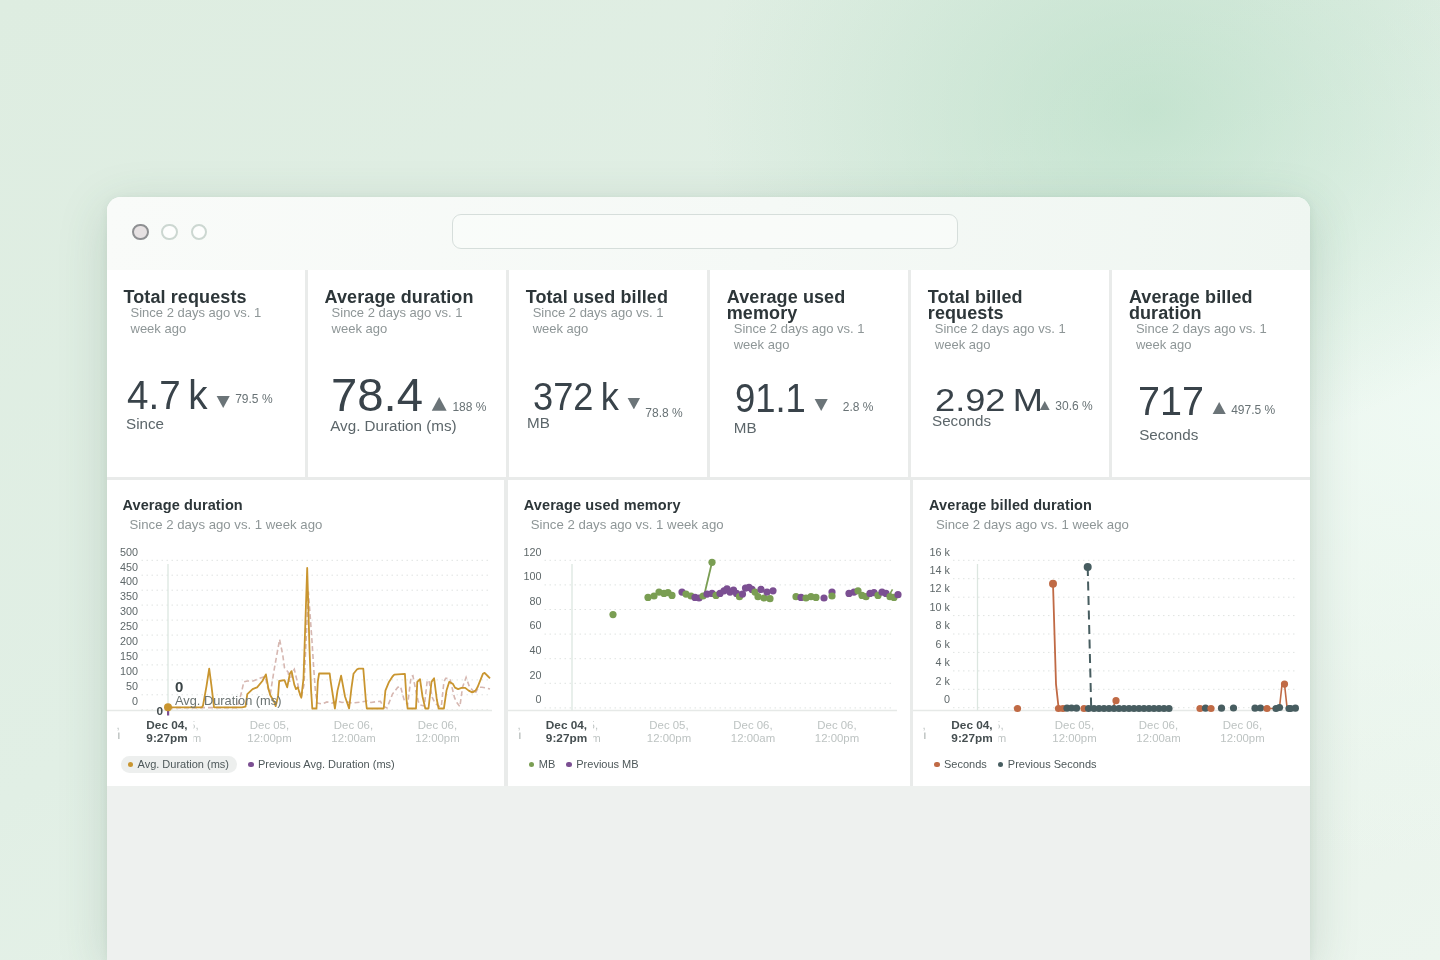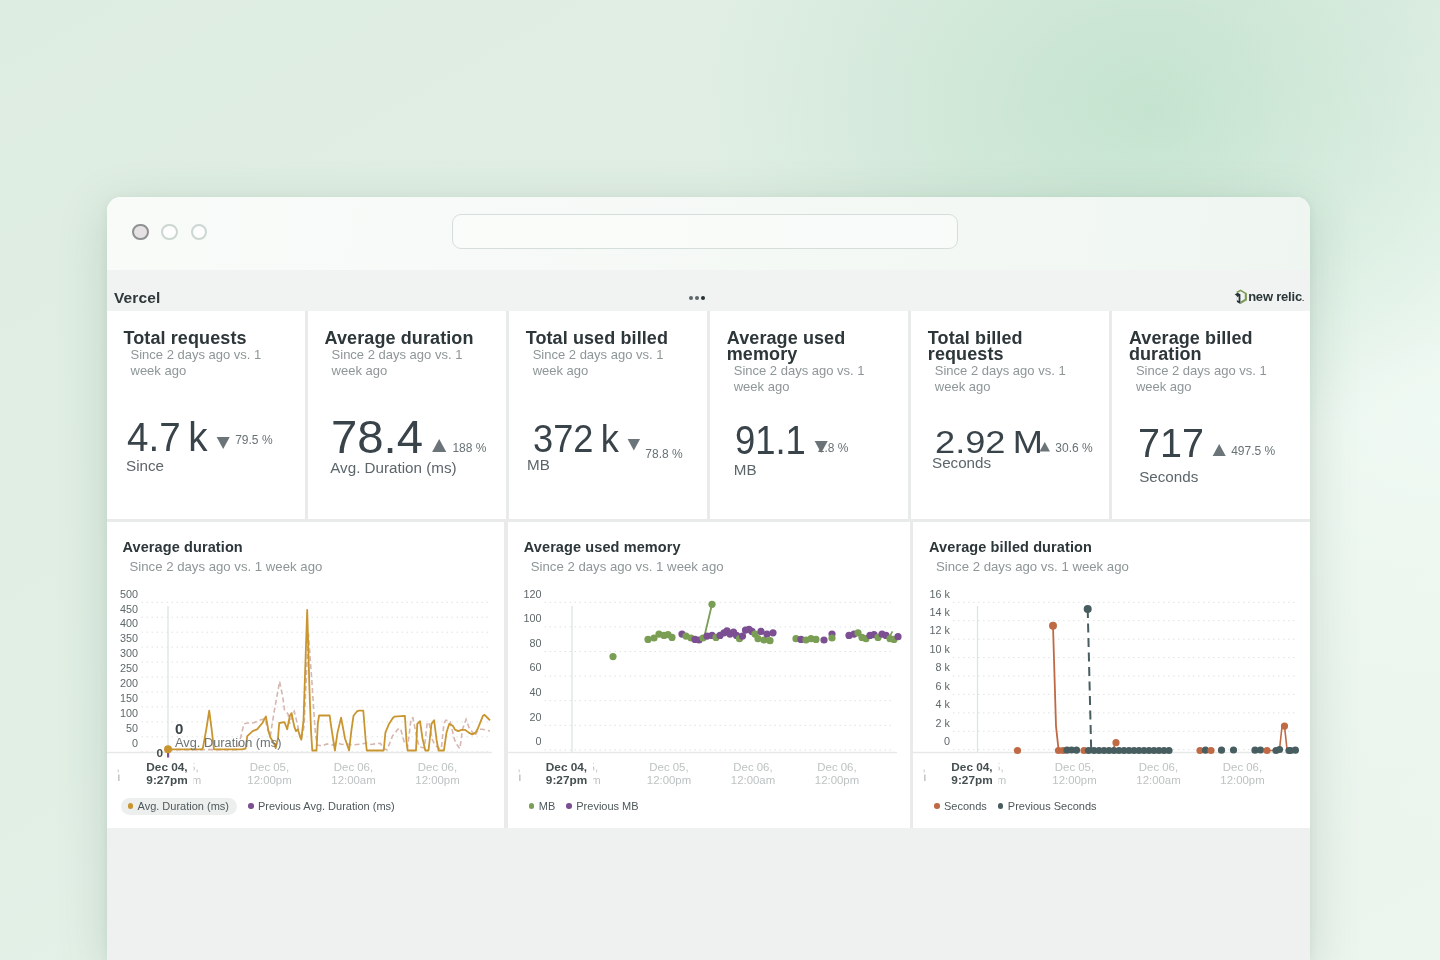--- a/index.html
+++ b/index.html
@@ -58,33 +58,20 @@
 .filler { height:200px; background:#eef1ef; }
 </style></head>
 <body>
 <div class="win">
   <div class="topbar">
     <div class="circ c1"></div>
       <div class="circ c2"></div>
       <div class="circ c3"></div>
     <div class="urlbar"></div>
   </div>
-  <div class="appbar">
-    <div class="vtitle">Vercel</div>
-    <div class="hdots">
-        <i></i>
-        <i></i>
-        <i></i>
-      </div>
-    <div class="nr"><svg width="13" height="15" viewBox="0 0 13 15" style="margin:0 1.5px 0 3px">
-<path d="M6.5,0.5 L2.0,3.1 L3.5,4.0 L6.5,2.3 L10.8,4.8 V10.0 L6.6,12.45 V14.9 L12.9,11.3 V4.2 Z" fill="#7d9a56"></path>
-<path d="M0.7,5.4 L3.6,3.7 L6.4,5.3 L6.4,15 L2.9,13.0 L2.9,7.1 Z" fill="#253338"></path>
-<path d="M2.9,8.2 L4.6,7.2 L4.6,12.1 L2.9,11.1 Z" fill="#f1f3f2"></path>
-</svg>new relic<span style="font-size:8px;align-self:flex-end;margin-bottom:1px">.</span></div>
-  </div>
   <div class="statrow">
       <div class="card">
 <div class="ct">Total requests</div>
 <div class="cs">Since 2 days ago vs. 1 week ago</div>
 <div class="num" style="left:20.7px;top:105.2px;font-size:40px;transform:scaleX(0.964);">4.7 k</div>
 <svg style="position:absolute;left:109.8px;top:126.0px" width="14.4" height="12.0" viewBox="0 0 12 11">
           <path d="M6 11 L0 0 L12 0 Z" fill="#6b7478"></path>
         </svg>
 <div class="pct" style="left:128.7px;top:123px">79.5&nbsp;%</div>
 <div class="unit" style="top:146.7px;left:19.5px">Since</div>
@@ -109,21 +96,21 @@
 <div class="pct" style="left:136.7px;top:137px">78.8&nbsp;%</div>
 <div class="unit" style="top:145.7px;left:18.4px">MB</div>
 </div>
       <div class="card">
 <div class="ct">Average used memory</div>
 <div class="cs">Since 2 days ago vs. 1 week ago</div>
 <div class="num" style="left:25.3px;top:108.4px;font-size:40px;transform:scaleX(0.91);">91.1</div>
 <svg style="position:absolute;left:104.6px;top:129.2px" width="14.4" height="12.0" viewBox="0 0 12 11">
           <path d="M6 11 L0 0 L12 0 Z" fill="#6b7478"></path>
         </svg>
-<div class="pct" style="left:108px;top:131.0px">2.8&nbsp;%</div>
+<div class="pct" style="left:133px;top:131.0px">2.8&nbsp;%</div>
 <div class="unit" style="top:150.3px;left:24px">MB</div>
 </div>
       <div class="card">
 <div class="ct">Total billed requests</div>
 <div class="cs">Since 2 days ago vs. 1 week ago</div>
 <div class="num" style="left:24.2px;top:114.3px;font-size:32px;transform:scaleX(1.132);">2.92 M</div>
 <svg style="position:absolute;left:128.5px;top:130.8px" width="11.5" height="9.6" viewBox="0 0 12 11">
           <path d="M6 0 L0 11 L12 11 Z" fill="#6b7478"></path>
         </svg>
 <div class="pct" style="left:144.5px;top:130.2px">30.6&nbsp;%</div>

